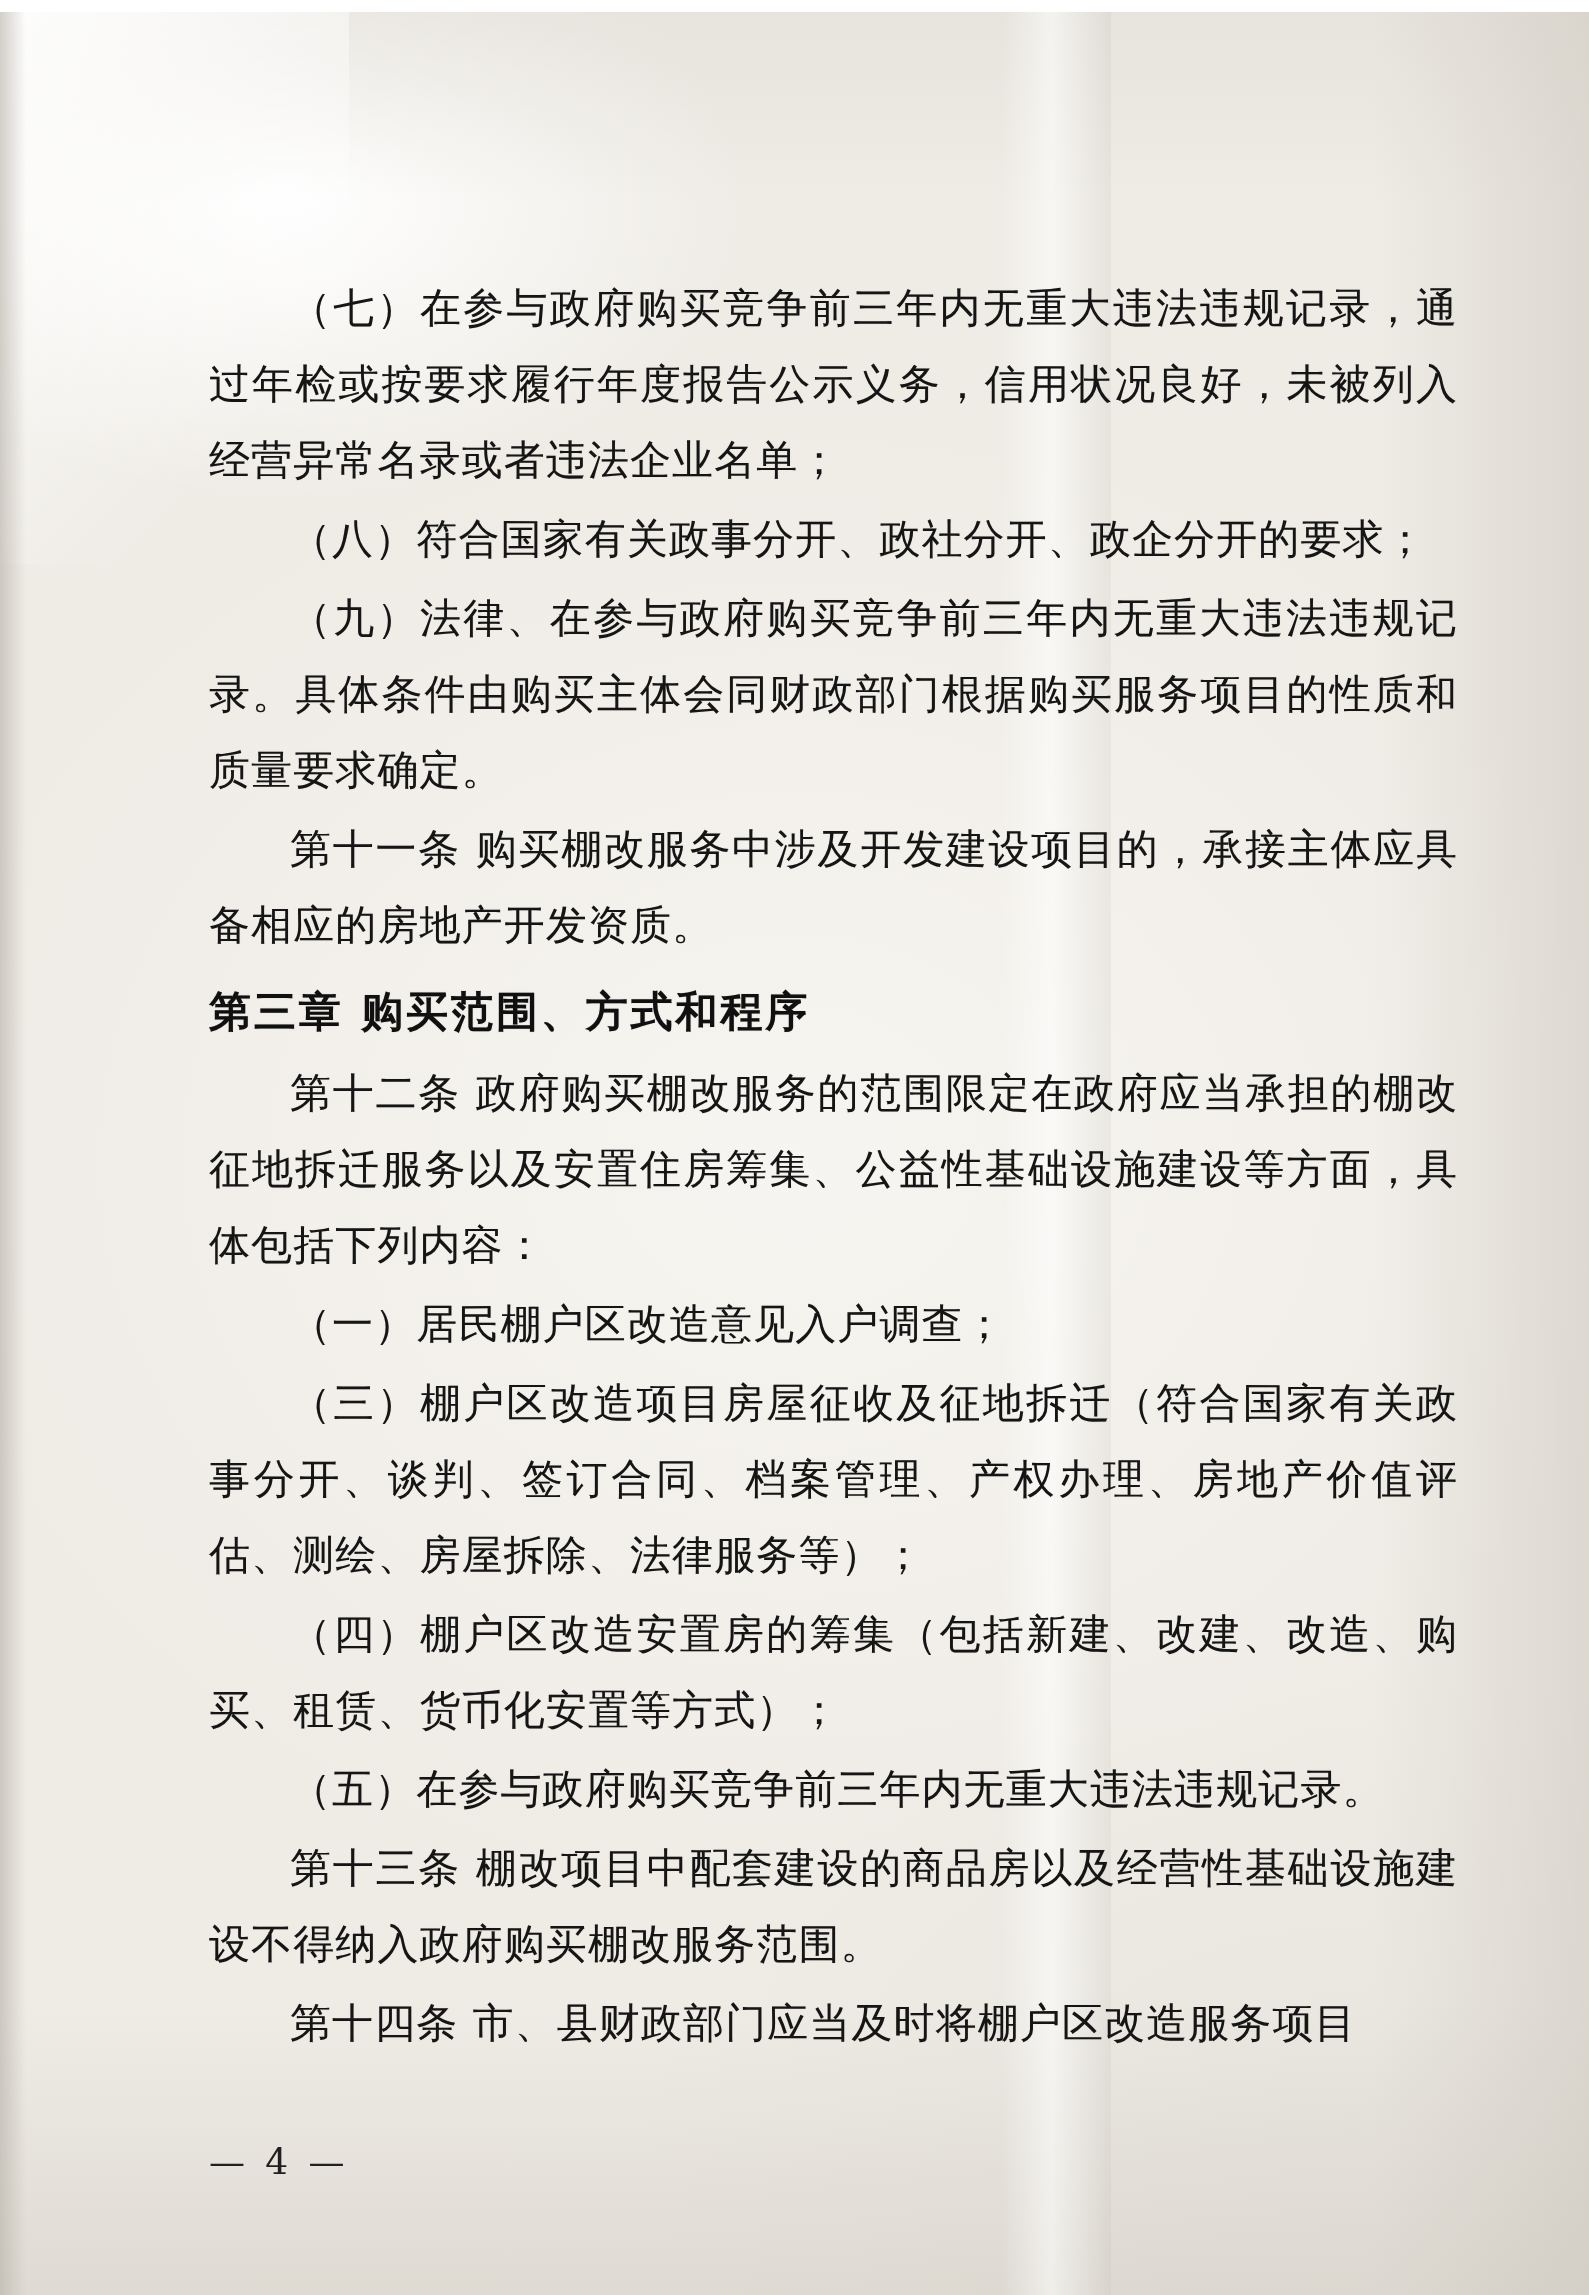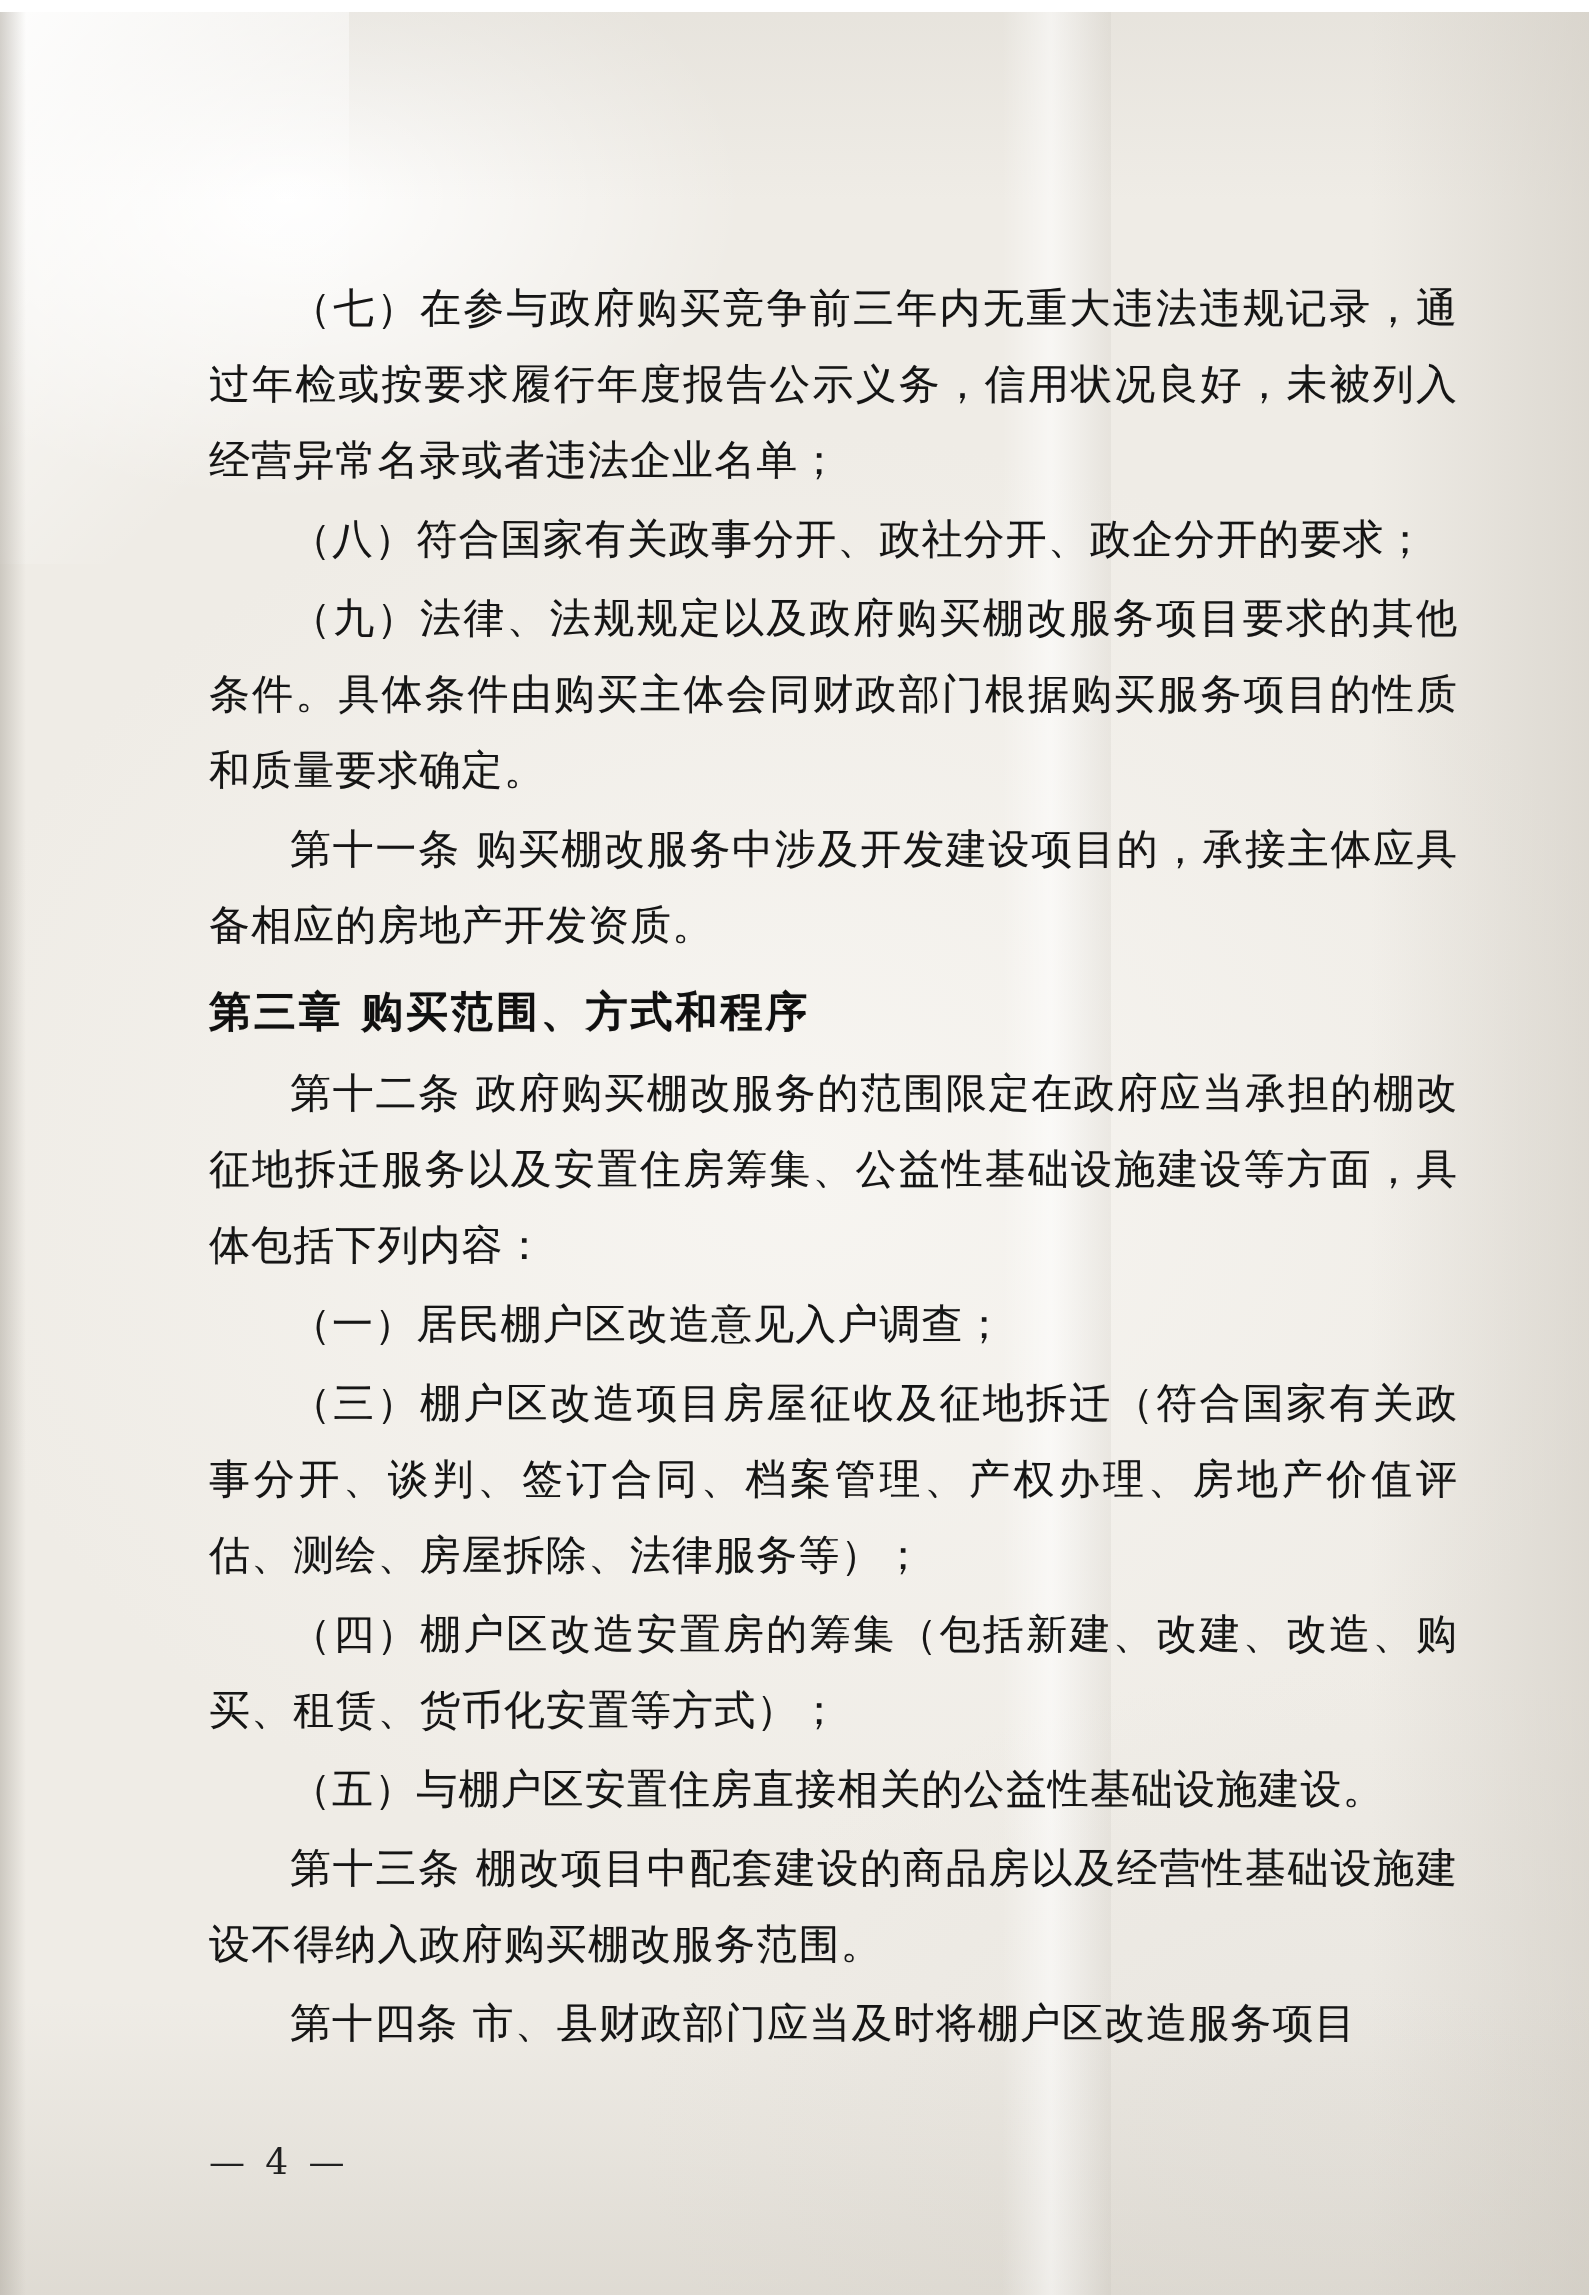--- a/index.html
+++ b/index.html
@@ -111,29 +111,29 @@
   <div class="shade-top"></div>
   <div class="shade-left-top"></div>
   <div class="shade-right"></div>
   <div class="shade-bottom"></div>
   <div class="edge-left"></div>
   <div class="crease"></div>
 
   <div class="content">
     <p class="para indent">（七）在参与政府购买竞争前三年内无重大违法违规记录，通过年检或按要求履行年度报告公示义务，信用状况良好，未被列入经营异常名录或者违法企业名单；</p>
     <p class="para indent">（八）符合国家有关政事分开、政社分开、政企分开的要求；</p>
-    <p class="para indent">（九）法律、法规规定以及政府购买棚改服务项目要求的其他条件。具体条件由购买主体会同财政部门根据购买服务项目的性质和质量要求确定。</p>
+    <p class="para indent">（九）法律、在参与政府购买竞争前三年内无重大违法违规记录。具体条件由购买主体会同财政部门根据购买服务项目的性质和质量要求确定。</p>
     <p class="para indent">第十一条  购买棚改服务中涉及开发建设项目的，承接主体应具备相应的房地产开发资质。</p>
 
     <h2 class="chapter">第三章  购买范围、方式和程序</h2>
 
     <p class="para indent">第十二条  政府购买棚改服务的范围限定在政府应当承担的棚改征地拆迁服务以及安置住房筹集、公益性基础设施建设等方面，具体包括下列内容：</p>
     <p class="para indent">（一）居民棚户区改造意见入户调查；</p>
     <p class="para indent">（三）棚户区改造项目房屋征收及征地拆迁（符合国家有关政事分开、谈判、签订合同、档案管理、产权办理、房地产价值评估、测绘、房屋拆除、法律服务等）；</p>
     <p class="para indent">（四）棚户区改造安置房的筹集（包括新建、改建、改造、购买、租赁、货币化安置等方式）；</p>
-    <p class="para indent">（五）与棚户区安置住房直接相关的公益性基础设施建设。</p>
+    <p class="para indent">（五）在参与政府购买竞争前三年内无重大违法违规记录。</p>
     <p class="para indent">第十三条  棚改项目中配套建设的商品房以及经营性基础设施建设不得纳入政府购买棚改服务范围。</p>
     <p class="para indent">第十四条   市、县财政部门应当及时将棚户区改造服务项目</p>
   </div>
 
   <div class="footer">— 4 —</div>
 </div>
 
 
 </body></html>

